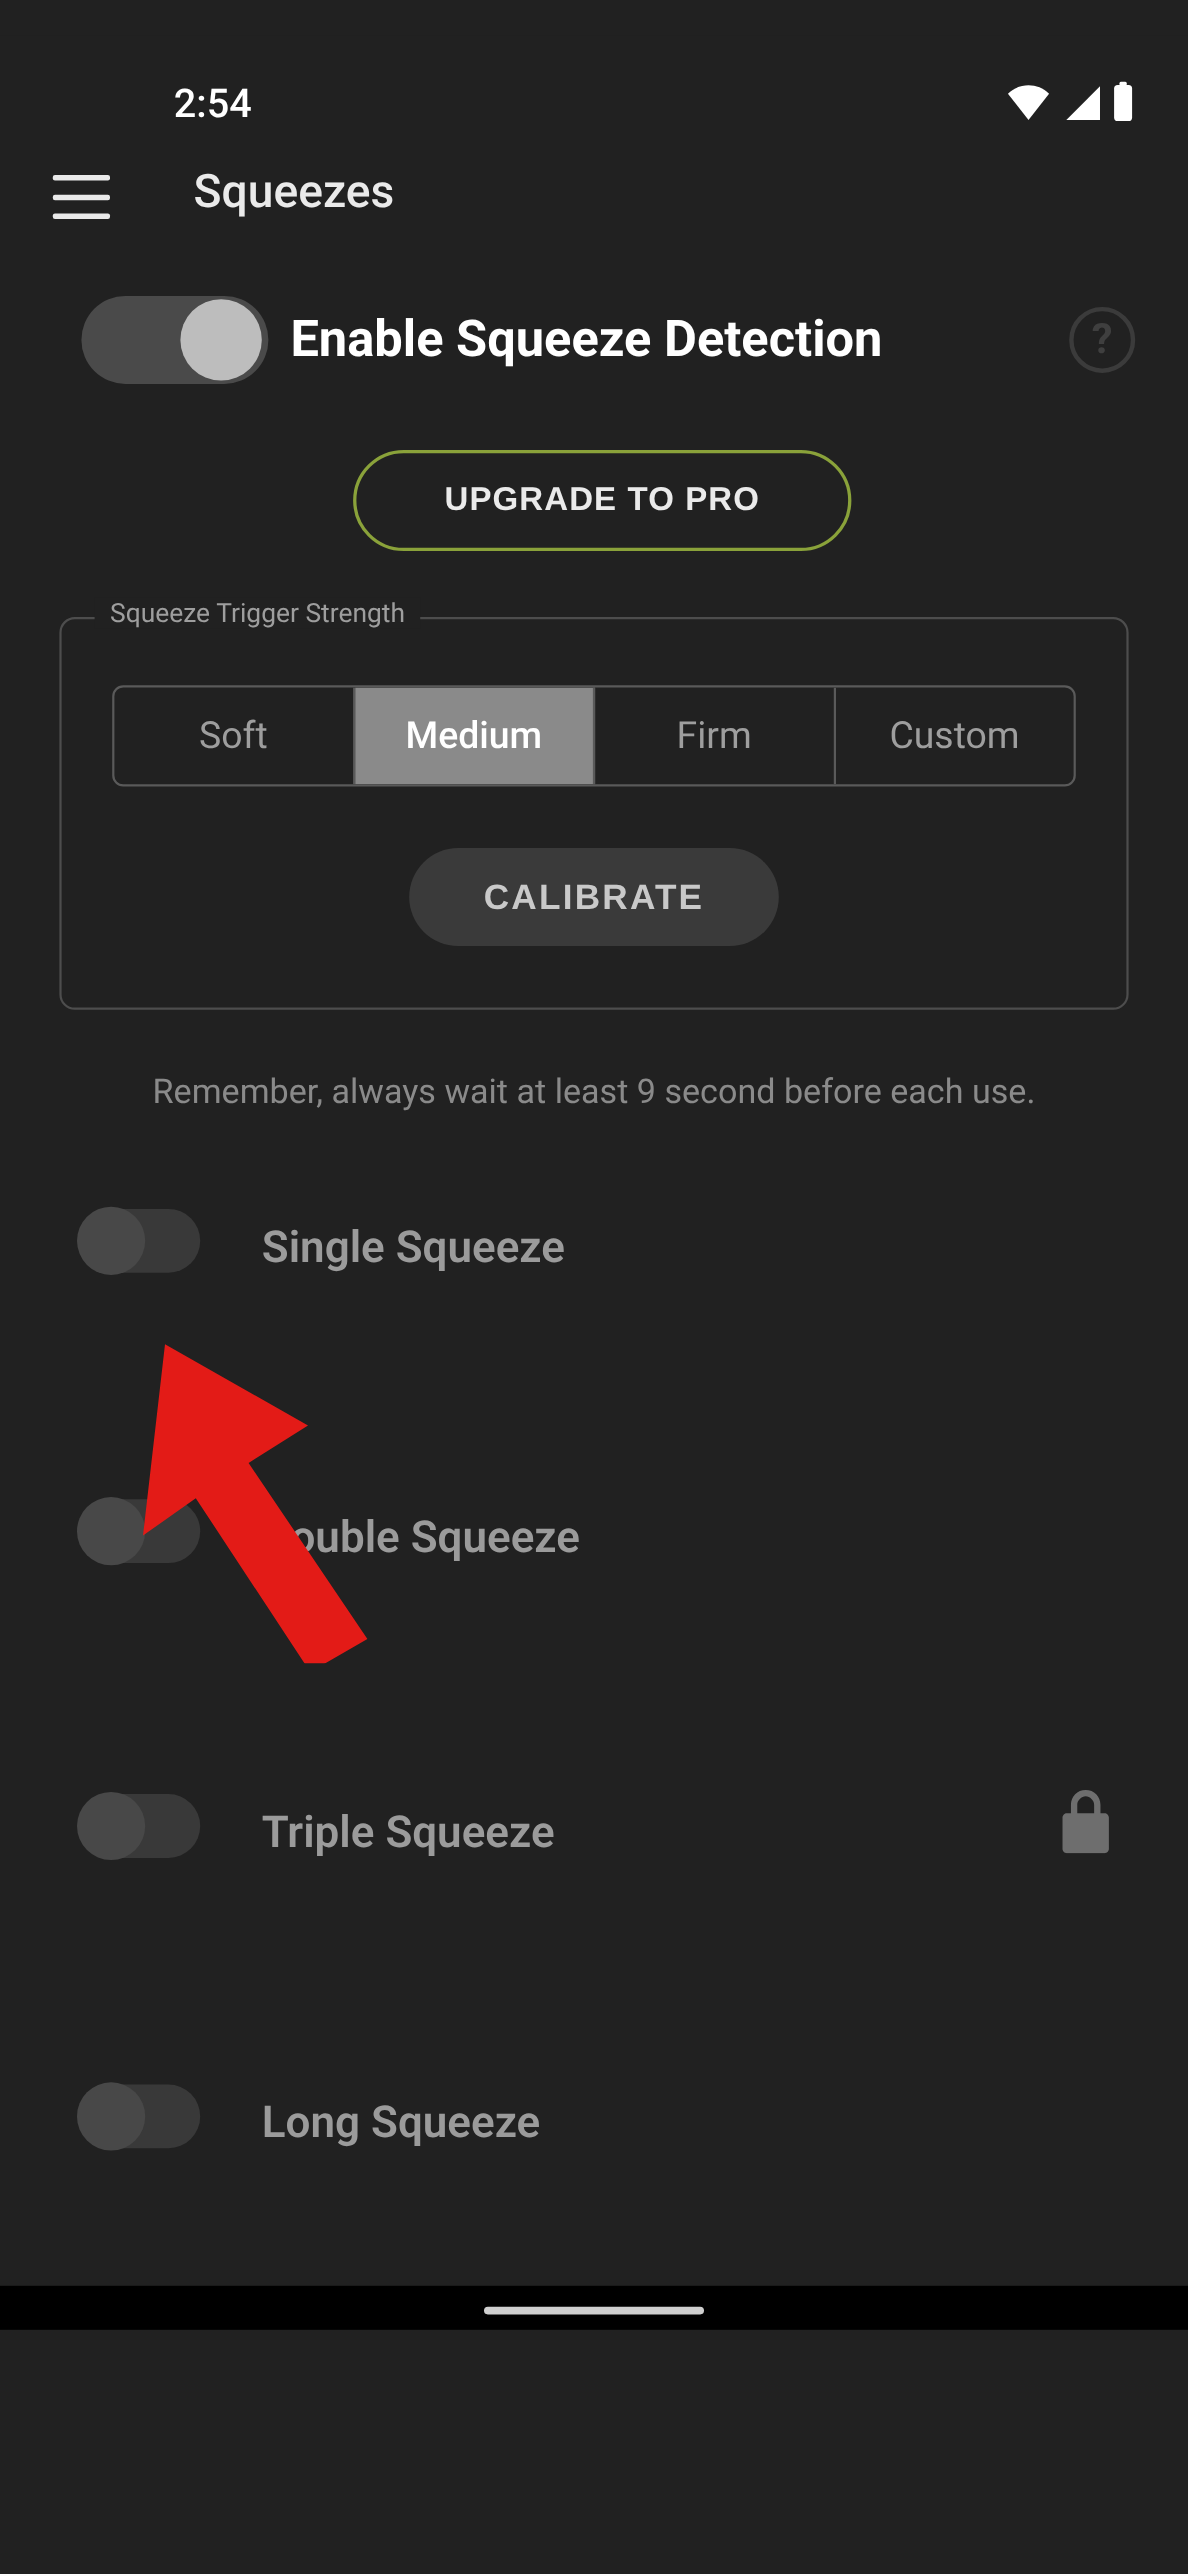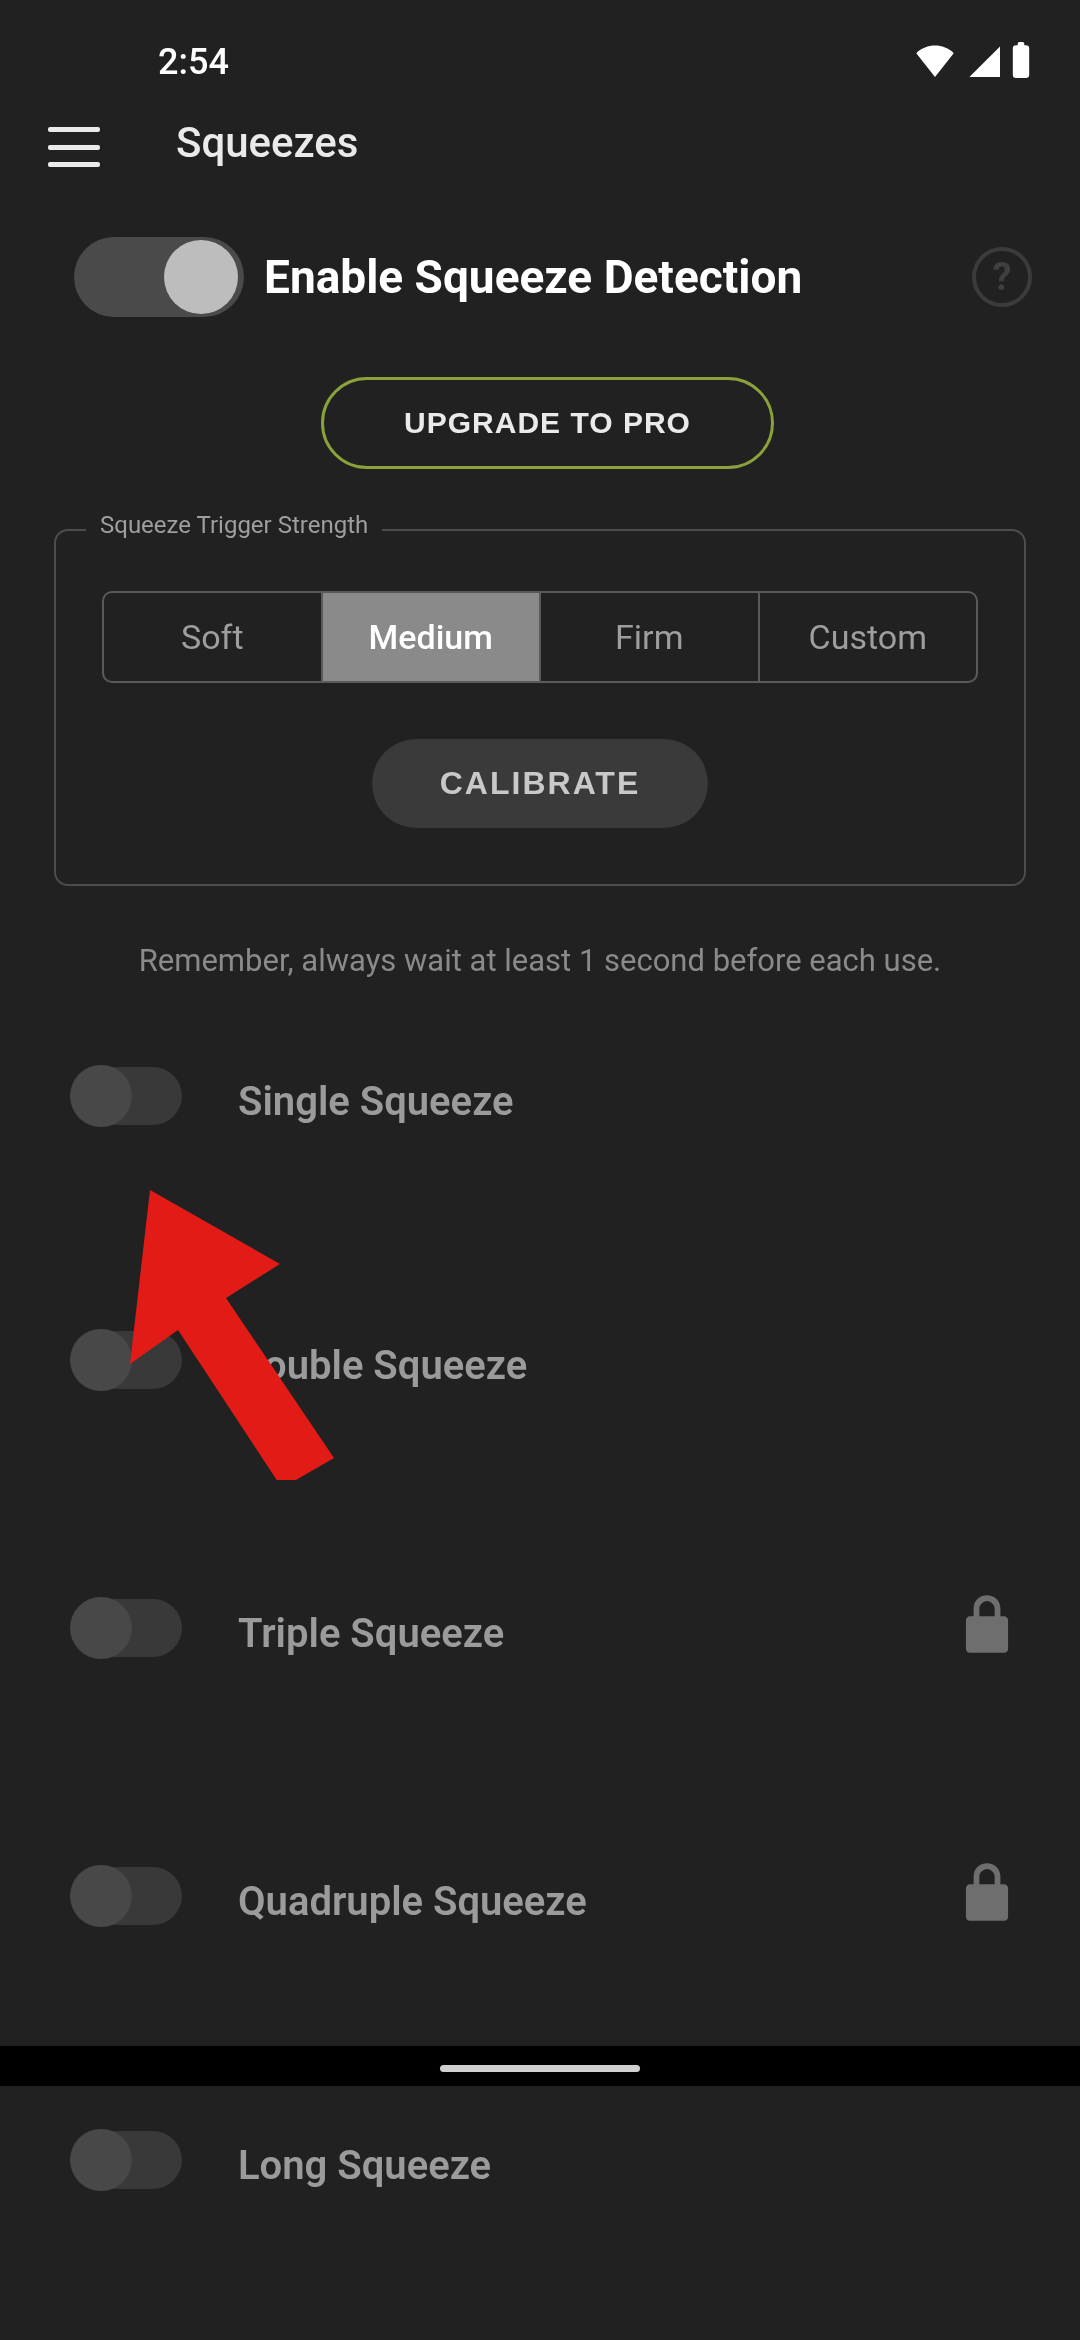--- a/index.html
+++ b/index.html
@@ -1,17 +1,17 @@
 <!DOCTYPE html>
 <html><head>
 <meta charset="utf-8">
 <style>
   * { box-sizing: border-box; margin: 0; padding: 0; }
   html, body { width: 1080px; height: 2340px; background: #212121; font-family: Roboto, "Helvetica Neue", Arial, sans-serif; color: #eaeaea; overflow: hidden; }
-  .screen { width: 1080px; height: 2086px; position: relative; background: #212121; }
+  .screen { width: 1080px; height: 2086px; position: relative; background: #212121; margin-top: 32px; }
 
   
   .status-bar { display: flex; justify-content: space-between; align-items: center; padding: 24px 48px 0 48px; height: 100px; }
   .status-time { font-size: 36px; font-weight: 500; color: #fff; margin-left: 110px; }
   .status-icons { display: flex; gap: 10px; align-items: center; }
   .status-icons svg { fill: #fff; }
 
   
   .app-bar { display:flex; align-items:flex-end; gap: 76px; padding: 18px 48px 40px 48px; }
   .hamburger { width: 52px; height: 40px; display:flex; flex-direction:column; justify-content:space-between; }
@@ -110,21 +110,21 @@
       <div class="seg-item">Soft</div>
       <div class="seg-item sel">Medium</div>
       <div class="seg-item">Firm</div>
       <div class="seg-item">Custom</div>
     </div>
     <div class="calibrate-wrap">
       <button class="calibrate-btn">CALIBRATE</button>
     </div>
   </div>
 
-  <div class="hint">Remember, always wait at least 1 second before each use.</div>
+  <div class="hint">Remember, always wait at least 9 second before each use.</div>
 
   <div class="item">
     <div class="switch">
         <div class="knob"></div>
       </div>
     <div class="item-label">Single Squeeze</div>
   </div>
 
   <div class="item">
     <div class="switch">
@@ -138,31 +138,20 @@
         <div class="knob"></div>
       </div>
     <div class="item-label">Triple Squeeze</div>
     <span class="lock">
       <svg width="46" height="58" viewBox="0 0 24 30">
           <path d="M12 0c-4 0-7 3-7 7v4H3c-1 0-2 1-2 2v15c0 1 1 2 2 2h18c1 0 2-1 2-2V13c0-1-1-2-2-2h-2V7c0-4-3-7-7-7zm-4 7c0-2 2-4 4-4s4 2 4 4v4H8V7z"></path>
         </svg>
     </span>
   </div>
 
-  <div class="item">
-    <div class="switch">
-        <div class="knob"></div>
-      </div>
-    <div class="item-label">Quadruple Squeeze</div>
-    <span class="lock">
-      <svg width="46" height="58" viewBox="0 0 24 30">
-          <path d="M12 0c-4 0-7 3-7 7v4H3c-1 0-2 1-2 2v15c0 1 1 2 2 2h18c1 0 2-1 2-2V13c0-1-1-2-2-2h-2V7c0-4-3-7-7-7zm-4 7c0-2 2-4 4-4s4 2 4 4v4H8V7z"></path>
-        </svg>
-    </span>
-  </div>
 
   <div class="item">
     <div class="switch">
         <div class="knob"></div>
       </div>
     <div class="item-label">Long Squeeze</div>
   </div>
 
   <div class="arrow-overlay">
     <svg width="220" height="300" viewBox="0 0 220 300">

